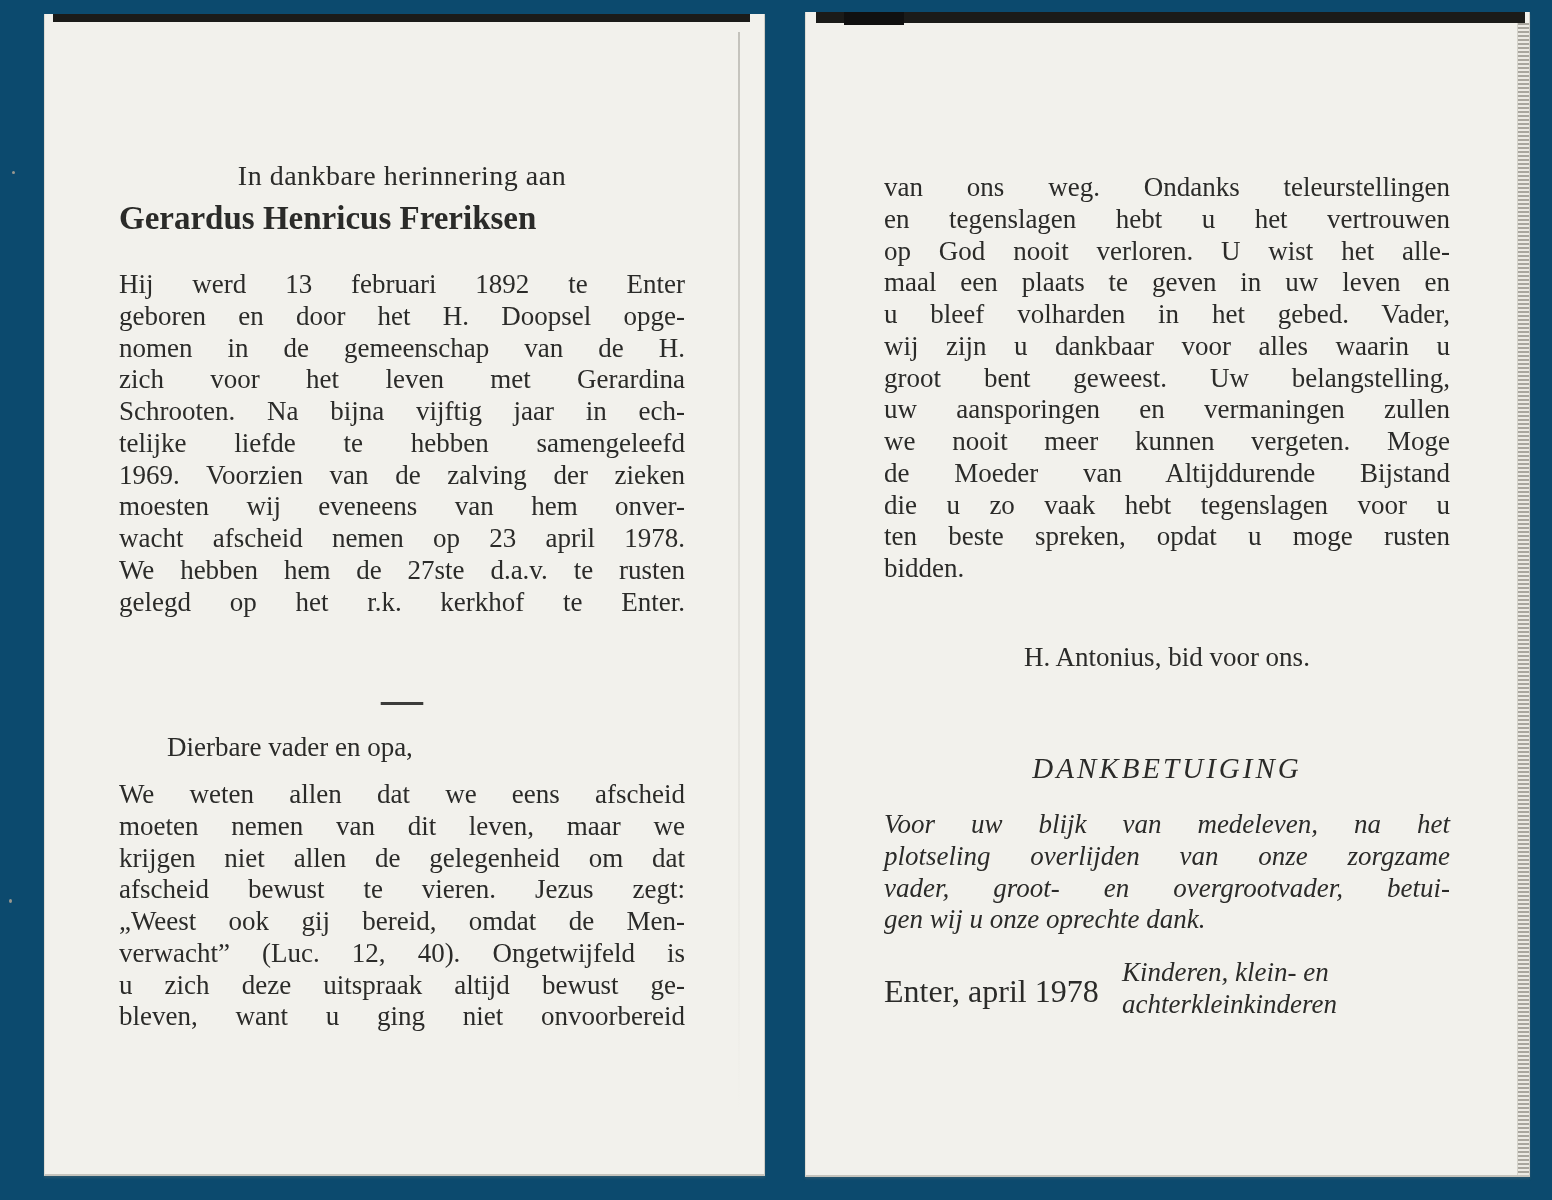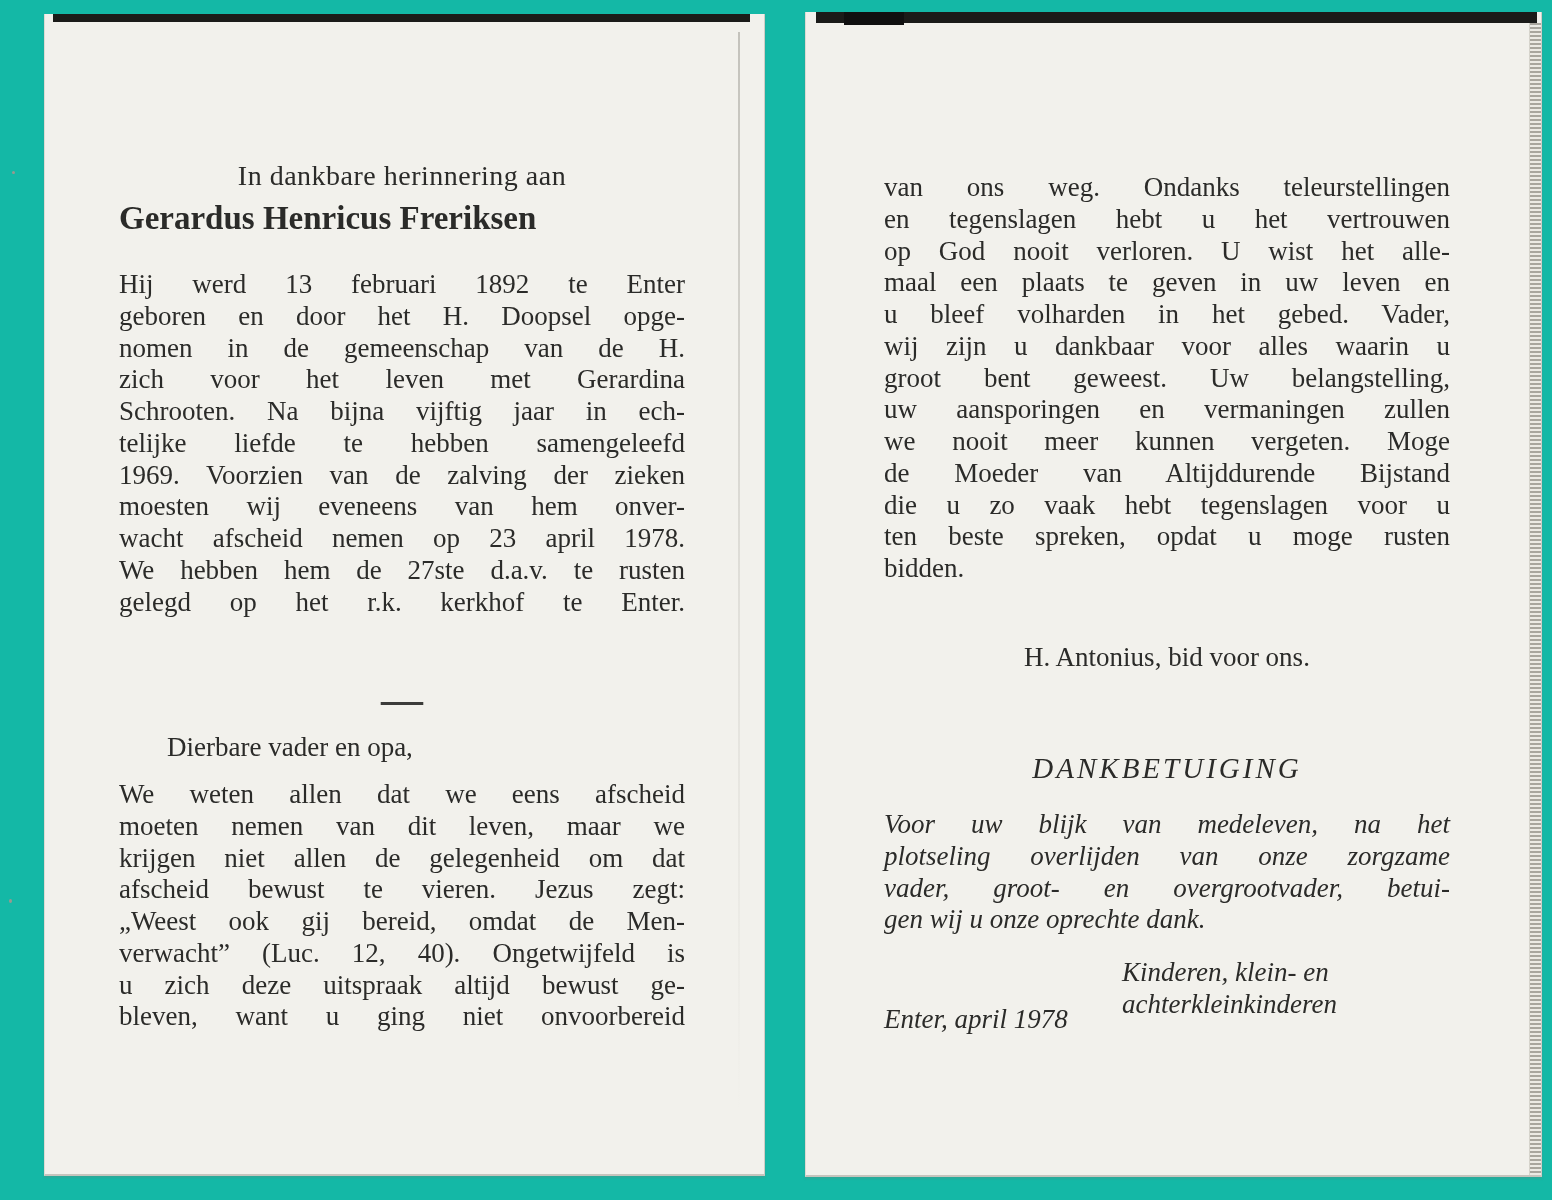--- a/index.html
+++ b/index.html
@@ -1,30 +1,30 @@
 <!DOCTYPE html>
 <html><head>
 <meta charset="utf-8">
 <style>
   html, body { margin: 0; padding: 0; }
   body { background: #fcfcfb; }
   .stage {
     position: relative; width: 1552px; height: 1200px;
-    background: #14b8a6; overflow: hidden;
+    background: #0c4a6e; overflow: hidden;
     font-family: "Liberation Serif", "DejaVu Serif", serif;
     color: #2b2b29;
   }
   .card {
     position: absolute; background: #f2f1ec;
     border-left: 1px solid #dddbd3; border-right: 1px solid #cfcdc6;
     border-bottom: 2px solid #c6c4bd;
     box-shadow: 0 2px 2px rgba(120,118,110,0.25);
   }
   .card-left  { left: 44px;  top: 14px; width: 719px; height: 1160px; }
-  .card-right { left: 805px; top: 12px; width: 723px; height: 1163px; padding-left: 12px; }
+  .card-right { left: 805px; top: 12px; width: 723px; height: 1163px; }
   .topbar { position: absolute; top: 0; background: #1b1b19; }
   .topbar-left  { left: 8px;  right: 14px; height: 8px; }
   .topbar-right { left: 10px; right: 4px;  height: 11px; }
   .topbar-right::before {
     content: ""; position: absolute; left: 28px; top: 0; width: 60px; height: 13px;
     background: #101010;
   }
   .perf-edge {
     position: absolute; right: 0; top: 11px; bottom: 0; width: 11px;
     border-left: 1px solid #d6d4cc;
@@ -47,21 +47,21 @@
   .lp-divider { top: 672px; height: 30px; text-align: center;
                 font-size: 42px; line-height: 26px; font-weight: bold; color: #3c3c3a; }
   .lp-salutation { top: 718px; font-size: 27px; line-height: 31.75px; margin-left: 48px; }
   .lp-para2  { top: 765px; }
   .rp-para1  { top: 160px; }
   .rp-invocation { top: 630px; font-size: 27px; line-height: 31.75px; text-align: center; }
   .rp-ack-title { top: 740px; font-size: 29px; font-style: italic; letter-spacing: 3px; text-align: center; }
   .rp-ack    { top: 797px; font-style: italic; }
   .rp-signature { left: 316px !important; width: 330px; top: 945px;
                   font-style: italic; font-size: 27px; line-height: 33px; }
-  .rp-dateline { top: 992px; font-style: italic; font-size: 27px; line-height: 31.75px; }
+  .rp-dateline { top: 964px; font-size: 32px; line-height: 31.75px; }
   .speck { position: absolute; background: #9a988f; border-radius: 50%; }
 </style>
 </head>
 <body>
 
 <div class="stage">
 
   <div class="speck" style="left:12px; top:171px; width:3px; height:3px;"></div>
   <div class="speck" style="left:9px; top:899px; width:3px; height:4px;"></div>
   <div class="speck" style="left:1272px; top:712px; width:3px; height:3px;"></div>

